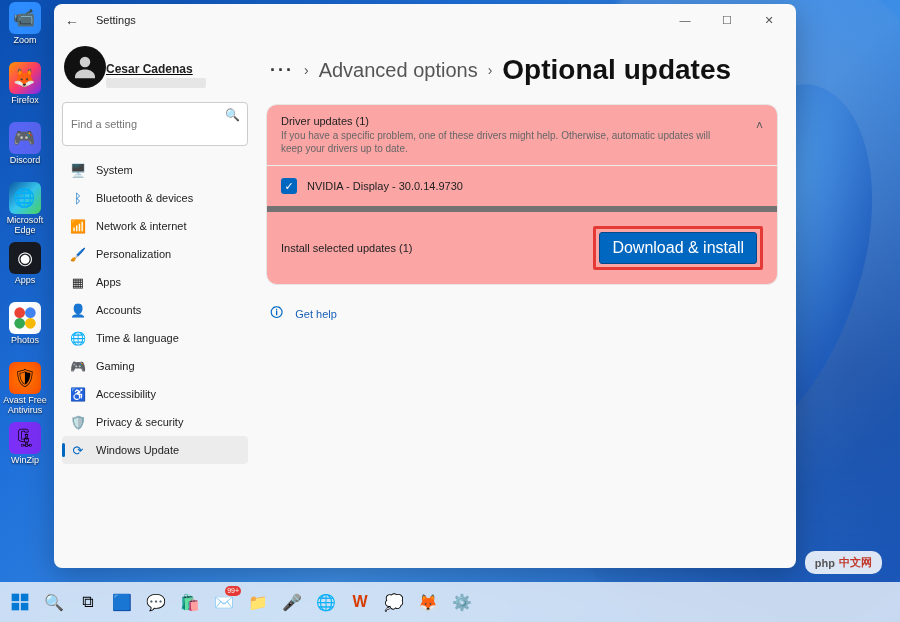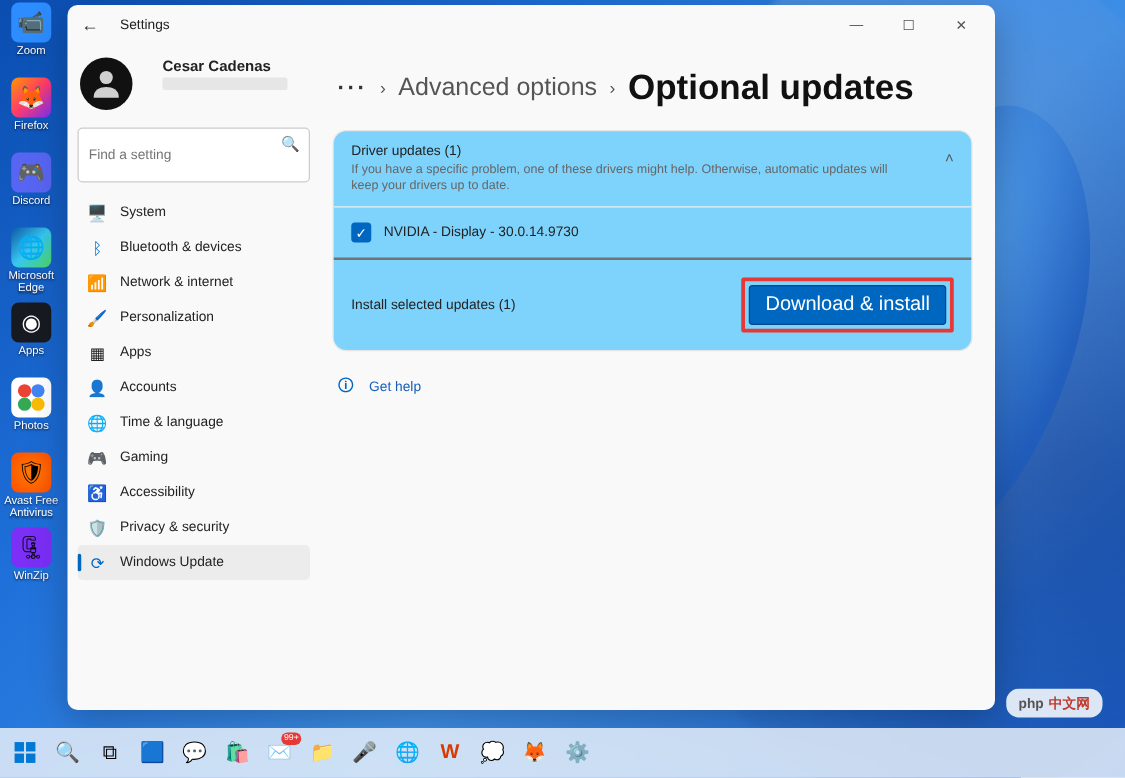--- a/index.html
+++ b/index.html
@@ -27,21 +27,21 @@
   
   .window { position: absolute; left: 54px; top: 4px; width: 742px; height: 564px; background: #f9f9f9; border-radius: 8px; box-shadow: 0 8px 30px rgba(0,0,0,0.25); z-index: 2; display: flex; flex-direction: column; overflow: hidden; }
   .titlebar { height: 32px; display: flex; align-items: center; padding: 0 6px; }
   .tb-back { width: 24px; height: 24px; display:flex; align-items:center; justify-content:center; color:#333; cursor:pointer; font-size: 14px;}
   .tb-title { font-size: 11px; color: #222; margin-left: 12px; }
   .tb-spacer { flex: 1; }
   .tb-btn { width: 42px; height: 28px; display:flex; align-items:center; justify-content:center; color:#555; cursor:pointer; font-size: 11px;}
   
   .win-body { flex: 1; display: flex; overflow: hidden; }
   .sidebar { width: 202px; padding: 6px 8px 8px 8px; display: flex; flex-direction: column; }
-  .profile { display: flex; align-items: flex-start; gap: 24px; padding: 4px 0 10px 2px; }
+  .profile { display: flex; align-items: flex-end; gap: 0; padding: 4px 0 10px 2px; text-decoration: underline; }
   .avatar { width: 42px; height: 42px; border-radius: 50%; background: #111; display:flex; align-items:center; justify-content:center; }
   .avatar svg { width: 30px; height: 30px; fill: #d0d0d0; }
   .pname { font-size: 12px; font-weight: 600; color:#222; }
   .pemail { font-size: 10px; color:#888; background:#e6e6e6; height:10px; width:100px; border-radius:2px; margin-top:2px; }
   
   .search { position: relative; margin: 4px 0 10px 0; }
   .search input { width: 100%; height: 44px; border: 1px solid #ccc; border-radius: 4px; padding: 0 28px 0 8px; font-size: 11px; background:#fff; }
   .search .sicn { position: absolute; right: 8px; top: 6px; color:#555; font-size:12px; }
   
   .navlist { flex:1; overflow-y:auto; }
@@ -50,28 +50,28 @@
   .navitem.active::before { content:""; position:absolute; left:0; top:7px; bottom:7px; width:3px; background:#0067c0; border-radius:2px; }
   .nicon { width:16px; height:16px; display:flex; align-items:center; justify-content:center; font-size:13px; }
 
   .main { flex:1; padding: 10px 18px 10px 10px; overflow-y:auto; }
   .breadcrumb { display:flex; align-items:center; gap:10px; margin: 8px 0 18px 4px; }
   .bc-more { font-size:18px; font-weight:700; color:#333; letter-spacing:2px; }
   .bc-chev { color:#555; font-size:14px; }
   .bc-link { font-size:20px; color:#555; cursor:pointer; }
   .bc-current { font-size:28px; font-weight:600; color:#111; }
   
-  .card { background:#7dd3fc; border:1px solid #e6e6e6; border-radius:11px; margin-bottom: 15px; }
+  .card { background:#fca5a5; border:1px solid #e6e6e6; border-radius:11px; margin-bottom: 15px; }
   .card-head { padding:10px 14px; position:relative; }
   .card-head .ht { font-size:11px; color:#222; }
   .card-head .hs { font-size:10px; color:#666; line-height:1.3; margin-top:2px; max-width: 440px;}
   .card-head .hchev { position:absolute; right:14px; top:14px; color:#555; font-size:12px; cursor:pointer;}
   .card-row { padding: 12px 14px; display:flex; align-items:center; gap:10px; border-top:1px solid #eee; font-size:11px; color:#222;}
   .chk { width:16px; height:16px; border-radius:3px; background:#0067c0; display:flex; align-items:center; justify-content:center; color:#fff; font-size:11px; flex-shrink:0;}
-  .card-action { padding: 14px; display:flex; align-items:center; justify-content:space-between; border-top:2px solid #737373;gap:44px;}
+  .card-action { padding: 14px; display:flex; align-items:center; justify-content:space-between; border-top:6px solid #737373;gap:44px;}
   .action-txt { font-size:11px; color:#222; }
   .hl-frame { border: 3px solid #e53935; padding:3px; border-radius:2px;}
   .dlbtn { background:#0067c0; color:#fff; border:1px solid #004a8a; border-radius:3px; padding: 6px 12px; font-size:16px; cursor:pointer; }
   
   .gethelp { display:flex; align-items:center; gap:12px; margin: 18px 0 0 4px; cursor:pointer;}
   .gh-icon { color:#0067c0; font-size:13px;}
   .gh-txt { color:#175fb8; font-size:11px;}
 
   
   .taskbar { position:absolute; left:0; right:0; bottom:0; height:40px; background: rgba(230,238,248,0.85); backdrop-filter: blur(6px); display:flex; align-items:center; padding: 0 6px; gap:6px; z-index:5;}

